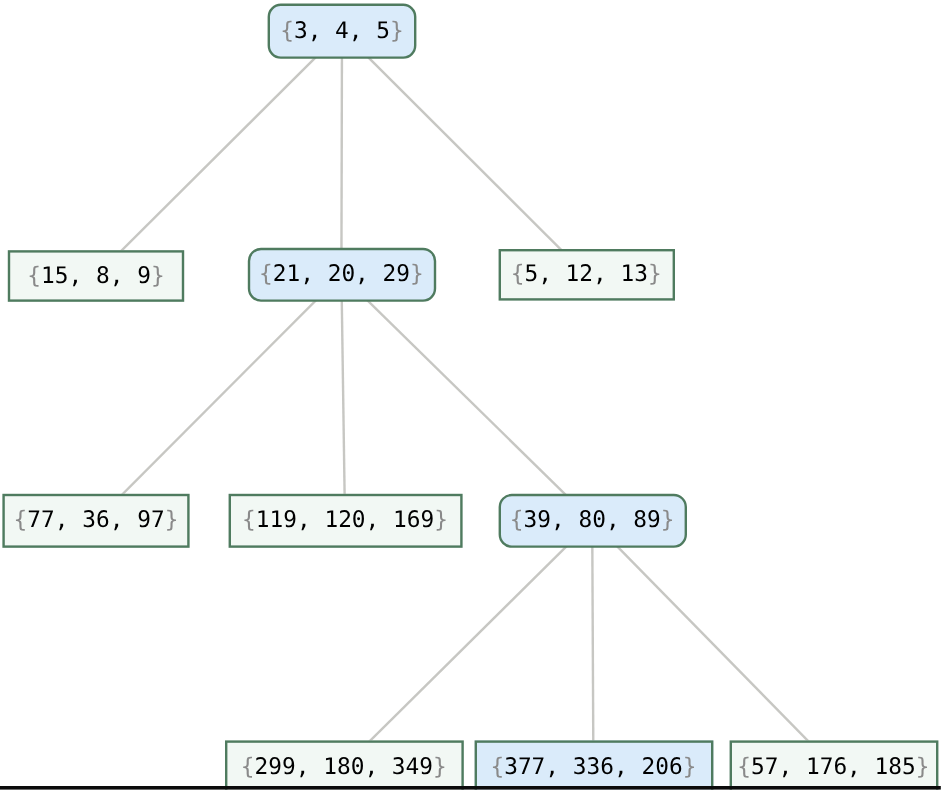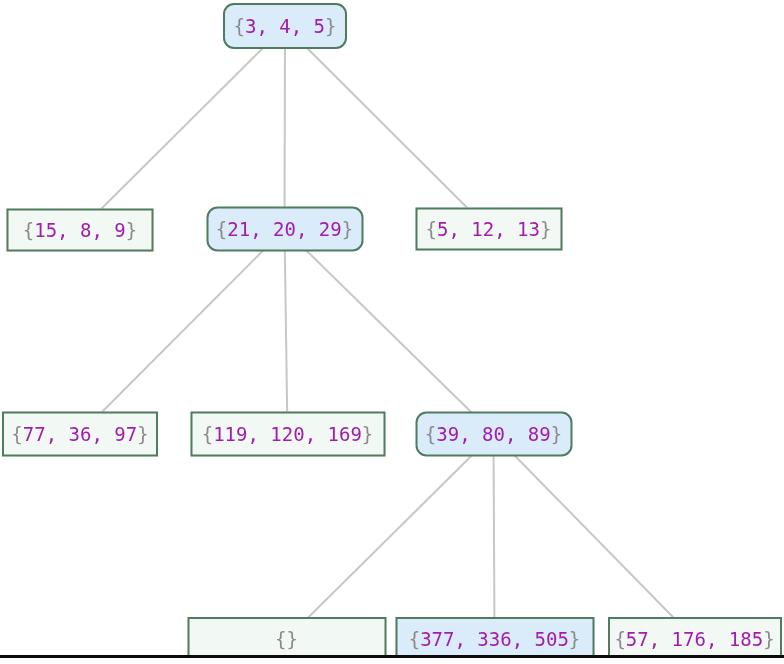--- a/index.html
+++ b/index.html
@@ -39,21 +39,21 @@
     background: #f2f8f4;
     border: 2px solid #4f7b5f;
     border-radius: 0;
   }
   .node.leaf-highlight {
     background: #daebfa;
     border: 2px solid #4f7b5f;
     border-radius: 0;
   }
   .brace { color: #8a8a8a; }
-  .num { color: #a21caf; }
+  .num { color: #000000; }
   #bottom-mask {
     position: absolute; left: 0; top: 658px;
     width: 784px; height: 6px;
     background: #ffffff;
     z-index: 3;
   }
   #bottom-rule {
     position: absolute; left: 0; top: 655px;
     width: 784px; height: 3px;
     background: #0b0b0b;
@@ -106,25 +106,26 @@
       <span class="num">119, 120, 169</span>
       <span class="brace">}</span>
     </div>
     <div class="node internal" style="left: 493.5px; top: 434px; width: 157px; height: 45px;">
       <span class="brace">{</span>
       <span class="num">39, 80, 89</span>
       <span class="brace">}</span>
     </div>
     <div class="node leaf" style="left: 286.5px; top: 639px; width: 199px; height: 44px;">
       <span class="brace">{</span>
+      <span class="num">299, 180, 349</span>
       <span class="brace">}</span>
     </div>
     <div class="node leaf-highlight" style="left: 494.5px; top: 639px; width: 199px; height: 44px;">
       <span class="brace">{</span>
-      <span class="num">377, 336, 505</span>
+      <span class="num">377, 336, 206</span>
       <span class="brace">}</span>
     </div>
     <div class="node leaf" style="left: 694.5px; top: 639px; width: 174px; height: 44px;">
       <span class="brace">{</span>
       <span class="num">57, 176, 185</span>
       <span class="brace">}</span>
     </div>
     <div id="bottom-mask"></div>
   <div id="bottom-rule"></div>
 </div>

